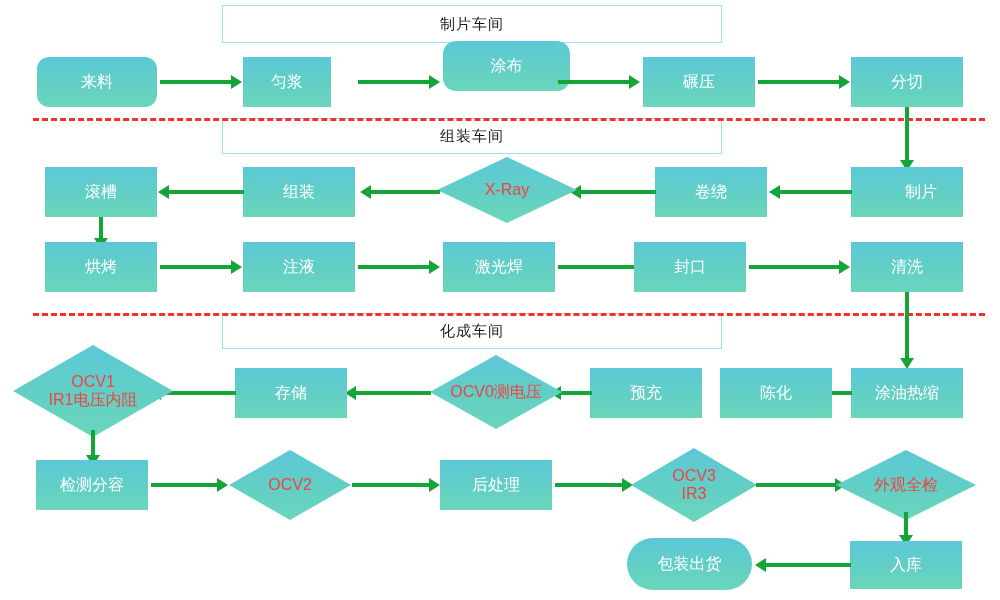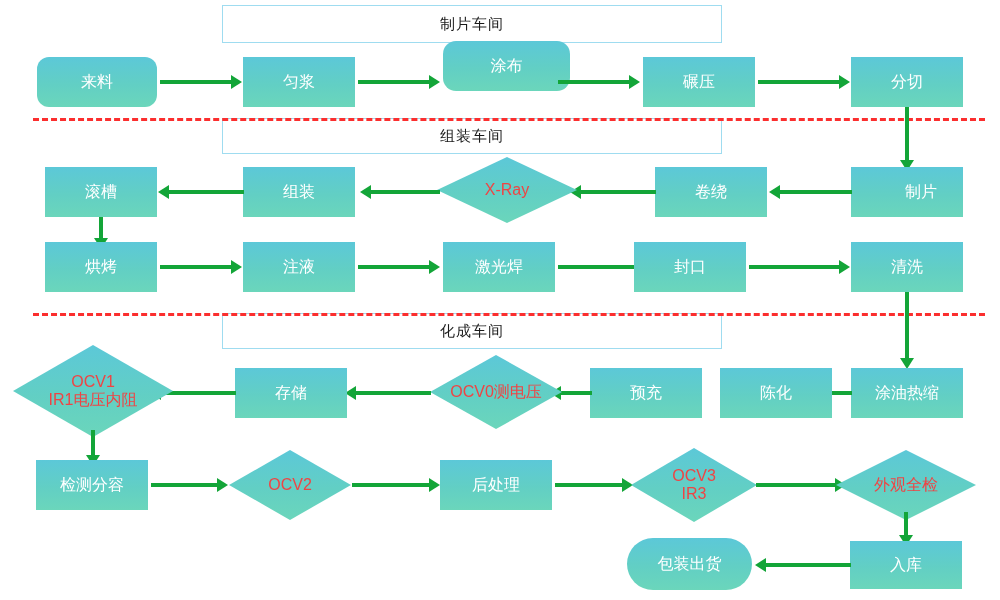--- a/index.html
+++ b/index.html
@@ -130,21 +130,21 @@
 
   <div class="divider" style="left:33px; top:118px; width:952px;"></div>
   <div class="divider" style="left:33px; top:313px; width:952px;"></div>
 
   <div class="node round" style="left:37px; top:57px; width:120px; height:50px;">
     <span>来料</span>
   </div>
   <div class="conn-h" style="left:160px; top:80px; width:72px;"></div>
   <div class="arrow right" style="left:231px; top:75px;"></div>
 
-  <div class="node rect" style="left:243px; top:57px; width:112px; height:50px;">
+  <div class="node rect" style="left:243px; top:57px; width:88px; height:50px;">
     <span>匀浆</span>
   </div>
   <div class="conn-h" style="left:358px; top:80px; width:72px;"></div>
   <div class="arrow right" style="left:429px; top:75px;"></div>
 
   <div class="node rect" style="left:443px; top:41px; width:127px; height:50px;border-radius:13px;">
     <span>涂布</span>
   </div>
   <div class="conn-h" style="left:558px; top:80px; width:72px;"></div>
   <div class="arrow right" style="left:629px; top:75px;"></div>

